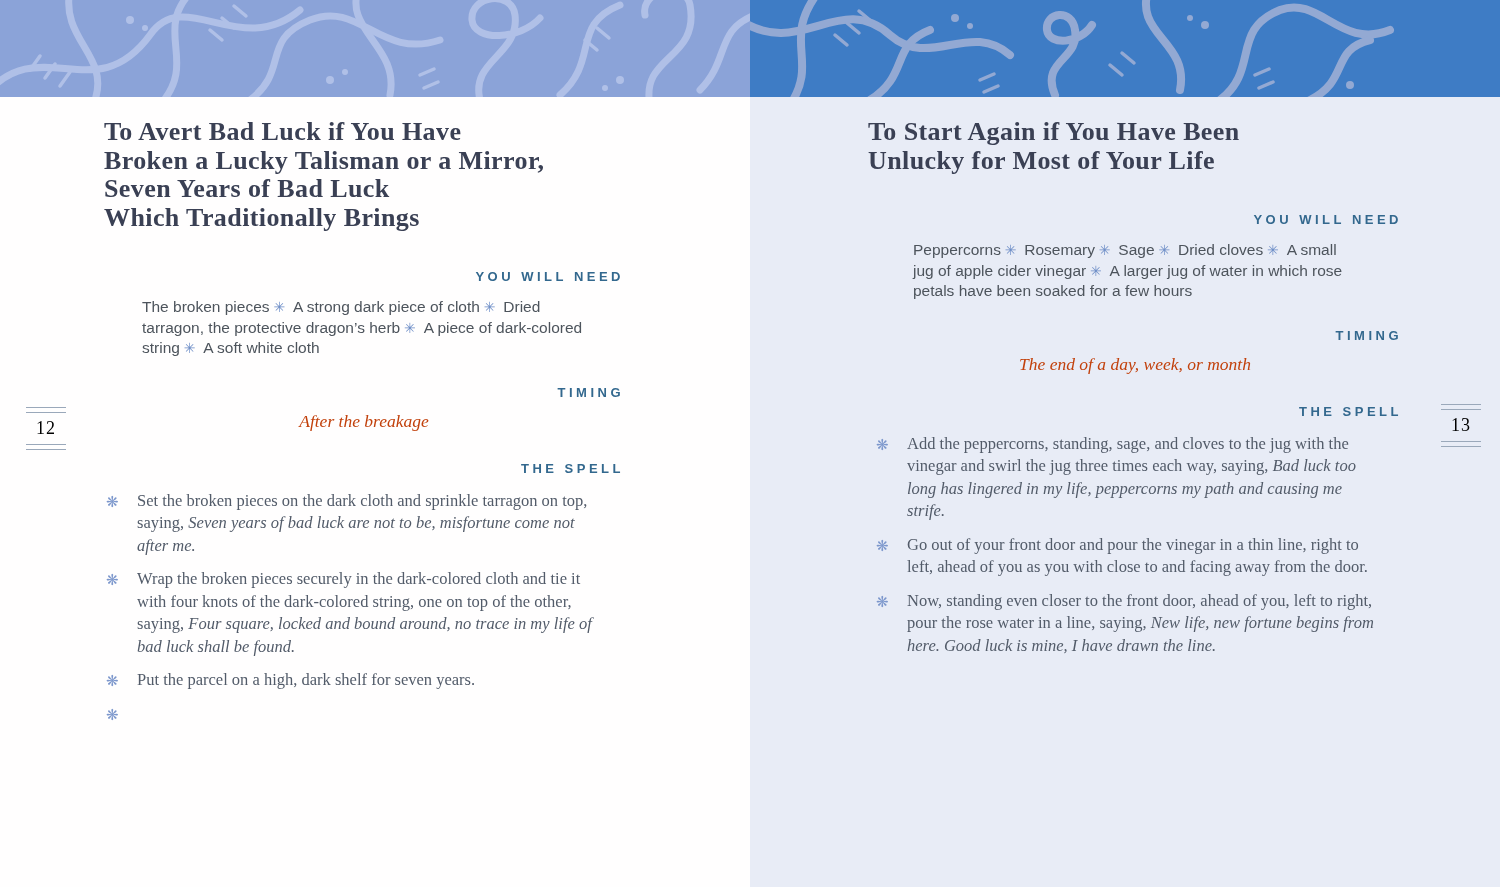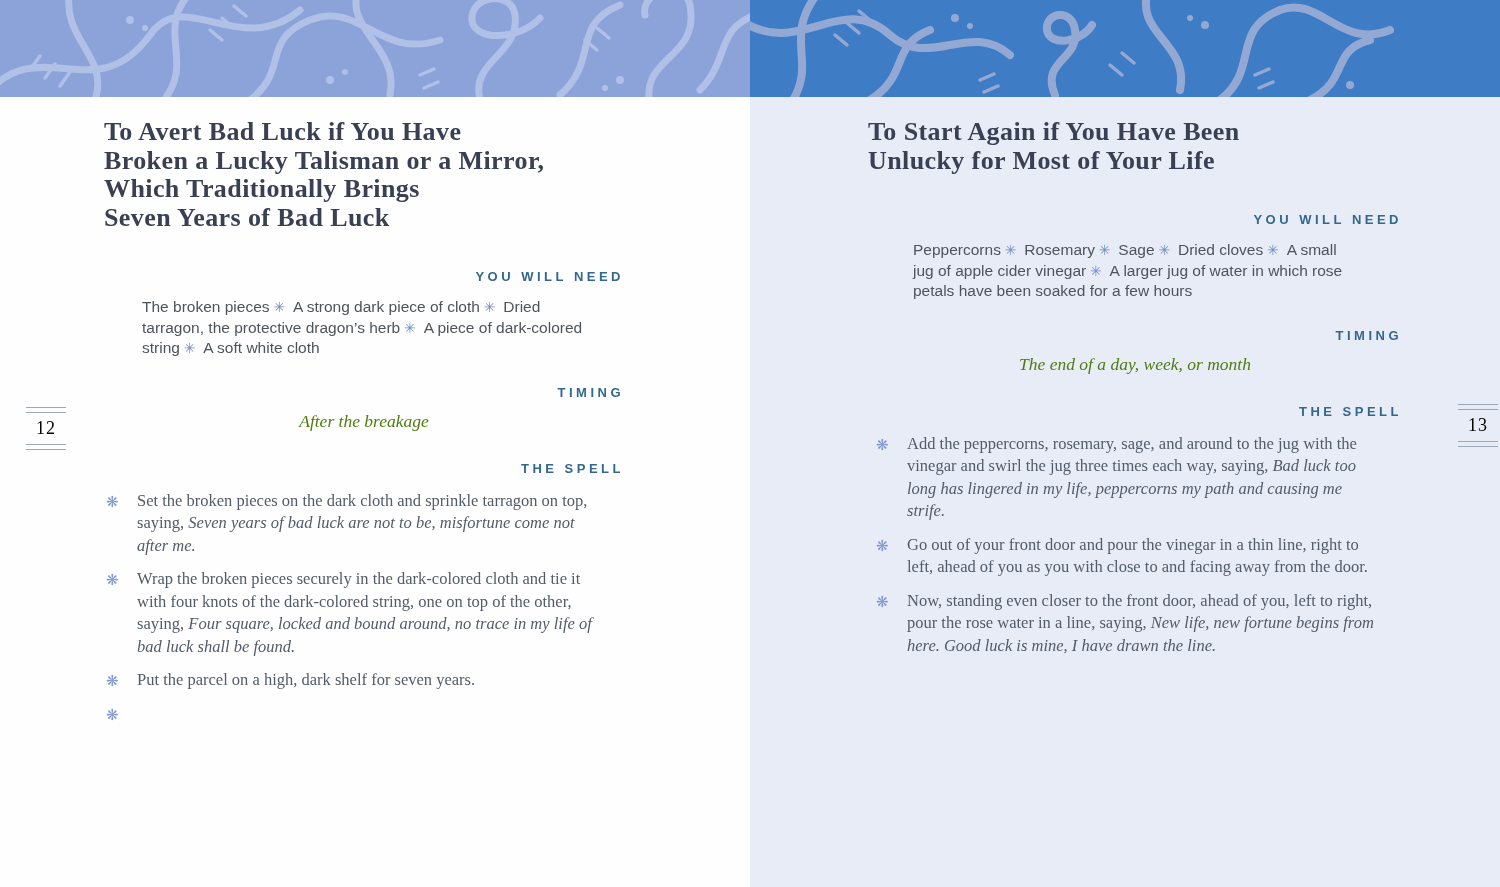--- a/index.html
+++ b/index.html
@@ -34,41 +34,41 @@
   .needs{
     margin:13px auto 0 auto;width:444px;
     font-size:15.5px;line-height:19.5px;color:#4d545c;text-align:left;
   }
   .needs .sep{color:#6e8ec7;font-size:14px;}
   .mt-timing-left{margin-top:26px;}
   .mt-timing-right{margin-top:27px;}
   .timing-val{
     margin-top:11px;text-align:center;
     font-family:"Liberation Serif",serif;font-style:italic;
-    font-size:17.5px;color:#4d7c0f;
+    font-size:17.5px;color:#c2410c;
   }
   .mt-spell-left{margin-top:29px;}
   .mt-spell-right{margin-top:29px;}
   .steps{
     list-style:none;margin:14px 0 0 0;padding:0;
     font-family:"Liberation Serif",serif;font-size:16.5px;
     line-height:22.5px;color:#525b69;
   }
   .page-left .steps{width:492px;margin-left:2px;}
   .page-right .steps{width:505px;margin-left:8px;}
   .steps li{position:relative;padding-left:31px;margin-bottom:11px;}
   .steps .bullet{
     position:absolute;left:0;top:1px;color:#7c97cc;font-size:15px;
     font-family:"DejaVu Sans",sans-serif;
   }
   .steps .it{font-style:italic;}
   
   .pagetab{position:absolute;width:40px;text-align:center;}
   .pagetab-left{left:26px;top:310px;}
-  .pagetab-right{left:708px;top:307px;}
+  .pagetab-right{left:691px;top:307px;}
   .dbl{height:4px;border-top:1px solid #9aa8ba;border-bottom:1px solid #9aa8ba;}
   .pagenum{
     font-family:"Liberation Serif",serif;font-size:18px;letter-spacing:1px;
     color:#000000;margin:4px 0 5px 0;line-height:22px;
   }
 </style>
 </head>
 <body>
 
 <div class="band band-left">
@@ -125,22 +125,22 @@
       <circle cx="600" cy="85" r="4"></circle>
     </g>
   </svg>
 </div>
 
 <div class="page page-left">
   <div class="content">
     <div class="title">
         <div>To Avert Bad Luck if You Have</div>
         <div>Broken a Lucky Talisman or a Mirror,</div>
+        <div>Seven Years of Bad Luck</div>
         <div>Which Traditionally Brings</div>
-        <div>Seven Years of Bad Luck</div>
       </div>
     <div class="sec-heading mt-ywn-left">YOU WILL NEED</div>
     <div class="needs"><span>The broken pieces</span><span class="sep">&nbsp;✳&nbsp; </span><span>A strong dark piece of cloth</span><span class="sep">&nbsp;✳&nbsp; </span><span>Dried tarragon, the protective dragon’s herb</span><span class="sep">&nbsp;✳&nbsp; </span><span>A piece of dark-colored string</span><span class="sep">&nbsp;✳&nbsp; </span><span>A soft white cloth</span></div>
     <div class="sec-heading mt-timing-left">TIMING</div>
     <div class="timing-val">After the breakage</div>
     <div class="sec-heading mt-spell-left">THE SPELL</div>
     <ul class="steps">
         <li><span class="bullet">❋</span><span><span>Set the broken pieces on the dark cloth and sprinkle tarragon on top, saying, </span><span class="it">Seven years of bad luck are not to be, misfortune come not after me.</span></span></li>
         <li><span class="bullet">❋</span><span><span>Wrap the broken pieces securely in the dark-colored cloth and tie it with four knots of the dark-colored string, one on top of the other, saying, </span><span class="it">Four square, locked and bound around, no trace in my life of bad luck shall be found.</span></span></li>
         <li><span class="bullet">❋</span><span><span>Put the parcel on a high, dark shelf for seven years.</span></span></li>
@@ -159,21 +159,21 @@
     <div class="title">
         <div>To Start Again if You Have Been</div>
         <div>Unlucky for Most of Your Life</div>
       </div>
     <div class="sec-heading mt-ywn-right">YOU WILL NEED</div>
     <div class="needs"><span>Peppercorns</span><span class="sep">&nbsp;✳&nbsp; </span><span>Rosemary</span><span class="sep">&nbsp;✳&nbsp; </span><span>Sage</span><span class="sep">&nbsp;✳&nbsp; </span><span>Dried cloves</span><span class="sep">&nbsp;✳&nbsp; </span><span>A small jug of apple cider vinegar</span><span class="sep">&nbsp;✳&nbsp; </span><span>A larger jug of water in which rose petals have been soaked for a few hours</span></div>
     <div class="sec-heading mt-timing-right">TIMING</div>
     <div class="timing-val">The end of a day, week, or month</div>
     <div class="sec-heading mt-spell-right">THE SPELL</div>
     <ul class="steps">
-        <li><span class="bullet">❋</span><span><span>Add the peppercorns, rosemary, sage, and around to the jug with the vinegar and swirl the jug three times each way, saying, </span><span class="it">Bad luck too long has lingered in my life, peppercorns my path and causing me strife.</span></span></li>
+        <li><span class="bullet">❋</span><span><span>Add the peppercorns, standing, sage, and cloves to the jug with the vinegar and swirl the jug three times each way, saying, </span><span class="it">Bad luck too long has lingered in my life, peppercorns my path and causing me strife.</span></span></li>
         <li><span class="bullet">❋</span><span><span>Go out of your front door and pour the vinegar in a thin line, right to left, ahead of you as you with close to and facing away from the door.</span></span></li>
         <li><span class="bullet">❋</span><span><span>Now, standing even closer to the front door, ahead of you, left to right, pour the rose water in a line, saying, </span><span class="it">New life, new fortune begins from here. Good luck is mine, I have drawn the line.</span></span></li>
       </ul>
   </div>
   <div class="pagetab pagetab-right">
     <div class="dbl"></div>
     <div class="pagenum">13</div>
     <div class="dbl"></div>
   </div>
 </div>

